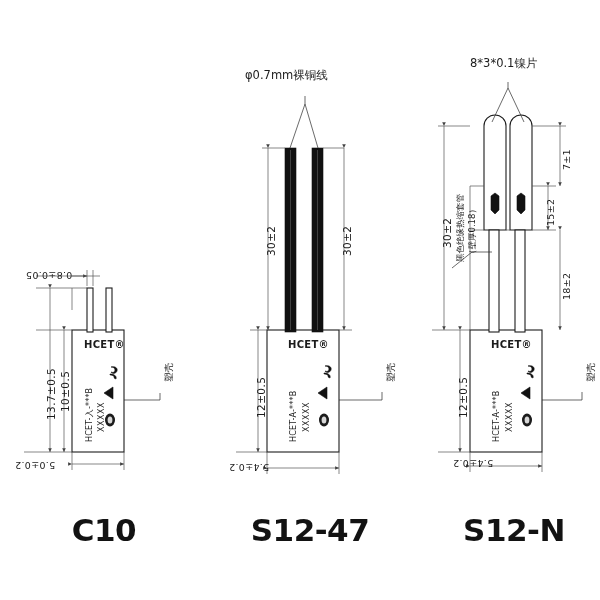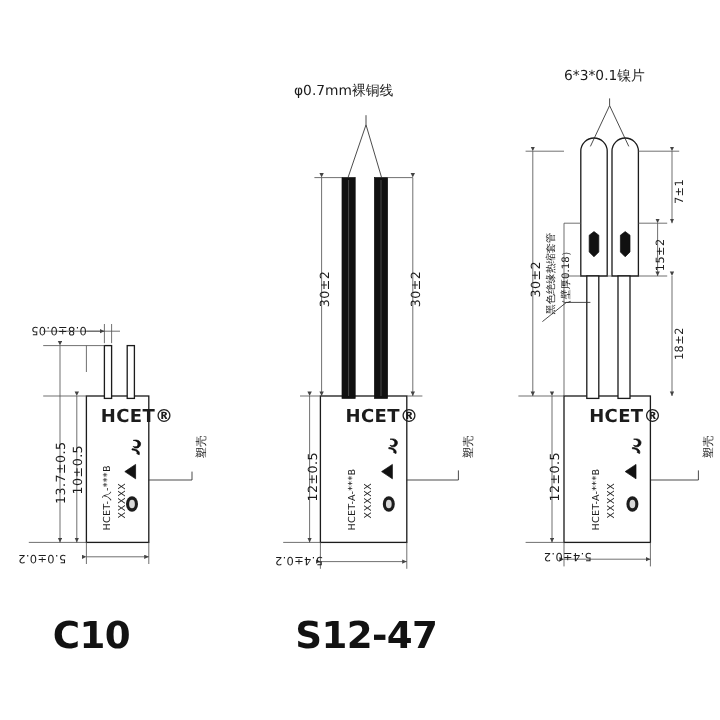--- a/index.html
+++ b/index.html
@@ -36,40 +36,40 @@
     height: 50px;
     display: flex;
     align-items: center;
   }
   .model-label {
     font-family: "DejaVu Sans", sans-serif;
     font-size: 31px;
     font-weight: 700;
     color: #121212;
     letter-spacing: -0.5px;
-    text-align: left;
+    text-align: center;
     white-space: nowrap;
   }
   .ml-c10   { position: absolute; left: 44px;  width: 120px; }
   .ml-s1272 { position: absolute; left: 246px; width: 128px; }
   .ml-s12n  { position: absolute; left: 450px; width: 128px; }
 
   
   .tx {
     position: absolute;
     white-space: nowrap;
     font-family: "DejaVu Sans", sans-serif;
     color: #1c1c1c;
     line-height: 1;
   }
   .dim    { font-size: 10.5px; letter-spacing: 0.4px; }
   .dim-sm { font-size: 9.5px;  letter-spacing: 0.3px; }
   .note   { font-size: 11.5px; }
   .note-sm{ font-size: 8.5px; }
-  .body-brand { font-size: 15px; font-weight: 700; letter-spacing: 0.3px; }
+  .body-brand { font-size: 10px; font-weight: 700; letter-spacing: 0.3px; }
   .body-code  { font-size: 8px; letter-spacing: 0.2px; }
   .body-x     { font-size: 8px; letter-spacing: 0.5px; }
   .shell-lbl  { font-size: 9.5px; }
   .r180 { transform: rotate(180deg); transform-origin: 50% 50%; }
   .rUp  { transform: rotate(-90deg); transform-origin: 0 0; }
 </style>
 </head>
 <body>
 
 <div id="sheet">
@@ -245,21 +245,21 @@
   <div class="tx dim-sm r180" style="left:216px; top:462px; width:66px; text-align:center;">5.4±0.2</div>
 
   <div class="tx body-brand" style="left:288px; top:340px;">HCET®</div>
 
   <div class="tx body-code rUp" style="left:290px; top:442px;">HCET-A-***B</div>
 
   <div class="tx body-x rUp" style="left:303px; top:432px;">XXXXX</div>
 
   <div class="tx shell-lbl rUp" style="left:386px; top:382px;">塑壳</div>
 
-  <div class="tx note" style="left:470px; top:58px;">6*3*0.1镍片</div>
+  <div class="tx note" style="left:470px; top:58px;">8*3*0.1镍片</div>
 
   <div class="tx note-sm rUp" style="left:456px; top:262px;">黑色绝缘热缩套管</div>
 
   <div class="tx note-sm rUp" style="left:468px; top:258px;">（壁厚0.18）</div>
 
   <div class="tx dim rUp" style="left:442px; top:248px;">30±2</div>
 
   <div class="tx dim-sm rUp" style="left:562px; top:170px;">7±1</div>
 
   <div class="tx dim-sm rUp" style="left:546px; top:226px;">15±2</div>
@@ -274,15 +274,16 @@
 
   <div class="tx body-code rUp" style="left:493px; top:442px;">HCET-A-***B</div>
 
   <div class="tx body-x rUp" style="left:506px; top:432px;">XXXXX</div>
 
   <div class="tx shell-lbl rUp" style="left:586px; top:382px;">塑壳</div>
 
   <div class="model-labels">
     <div class="model-label ml-c10">C10</div>
     <div class="model-label ml-s1272">S12-47</div>
+    <div class="model-label ml-s12n">S12-N</div>
   </div>
 
 </div>
 
 </body></html>

